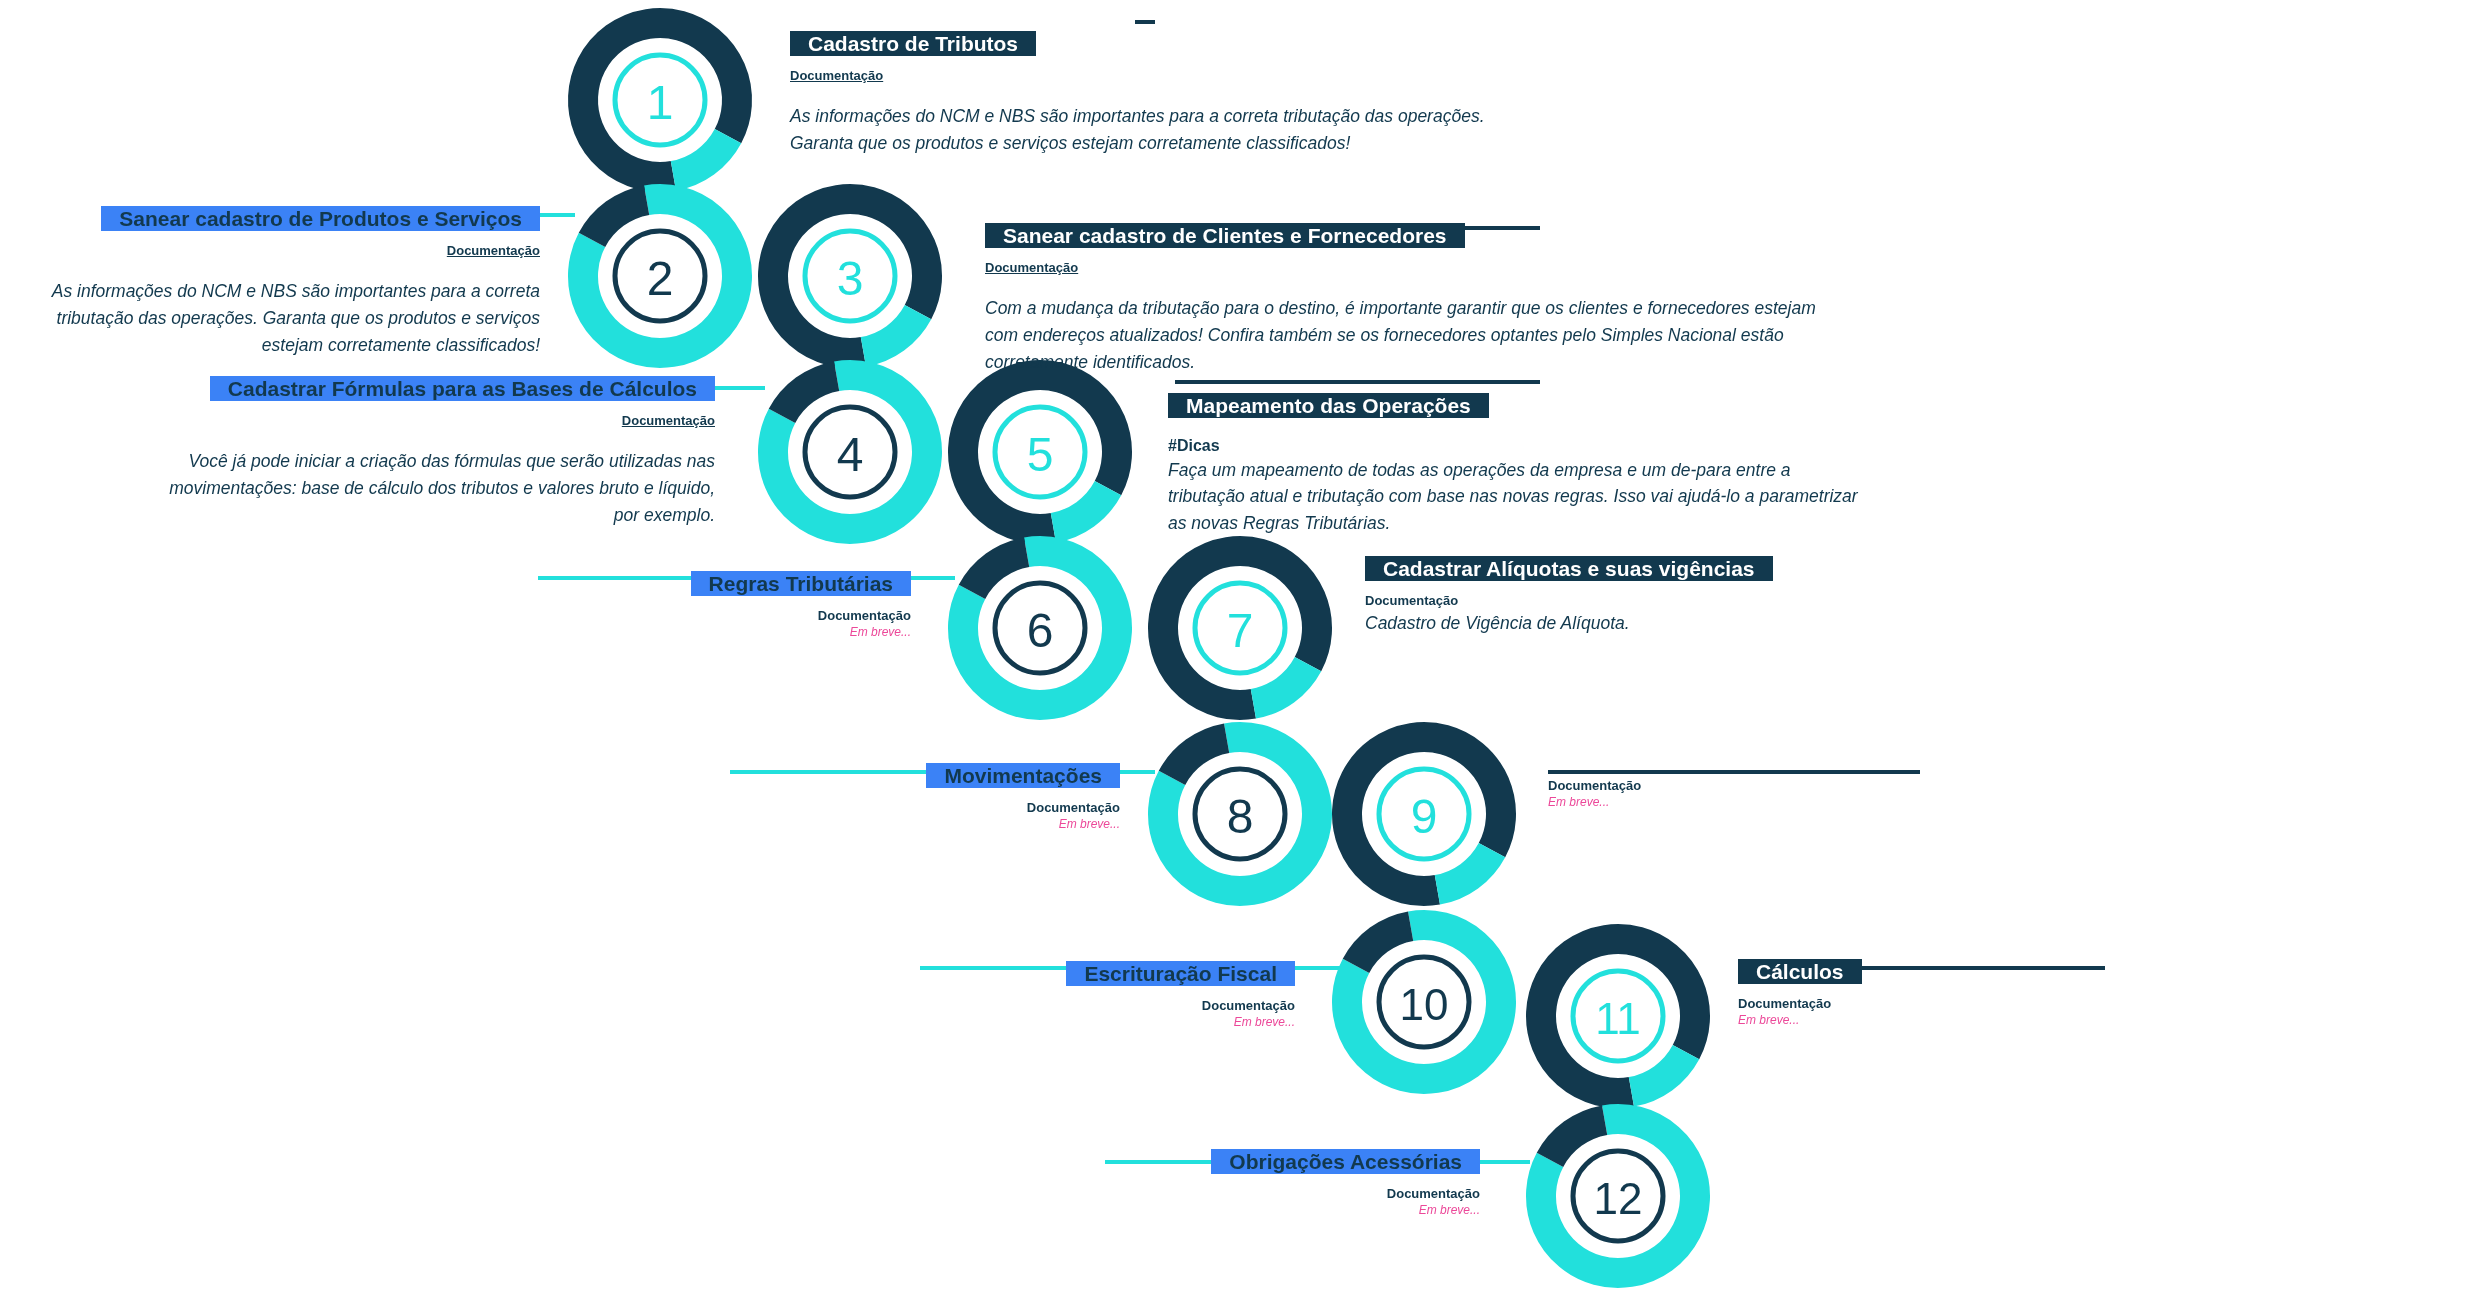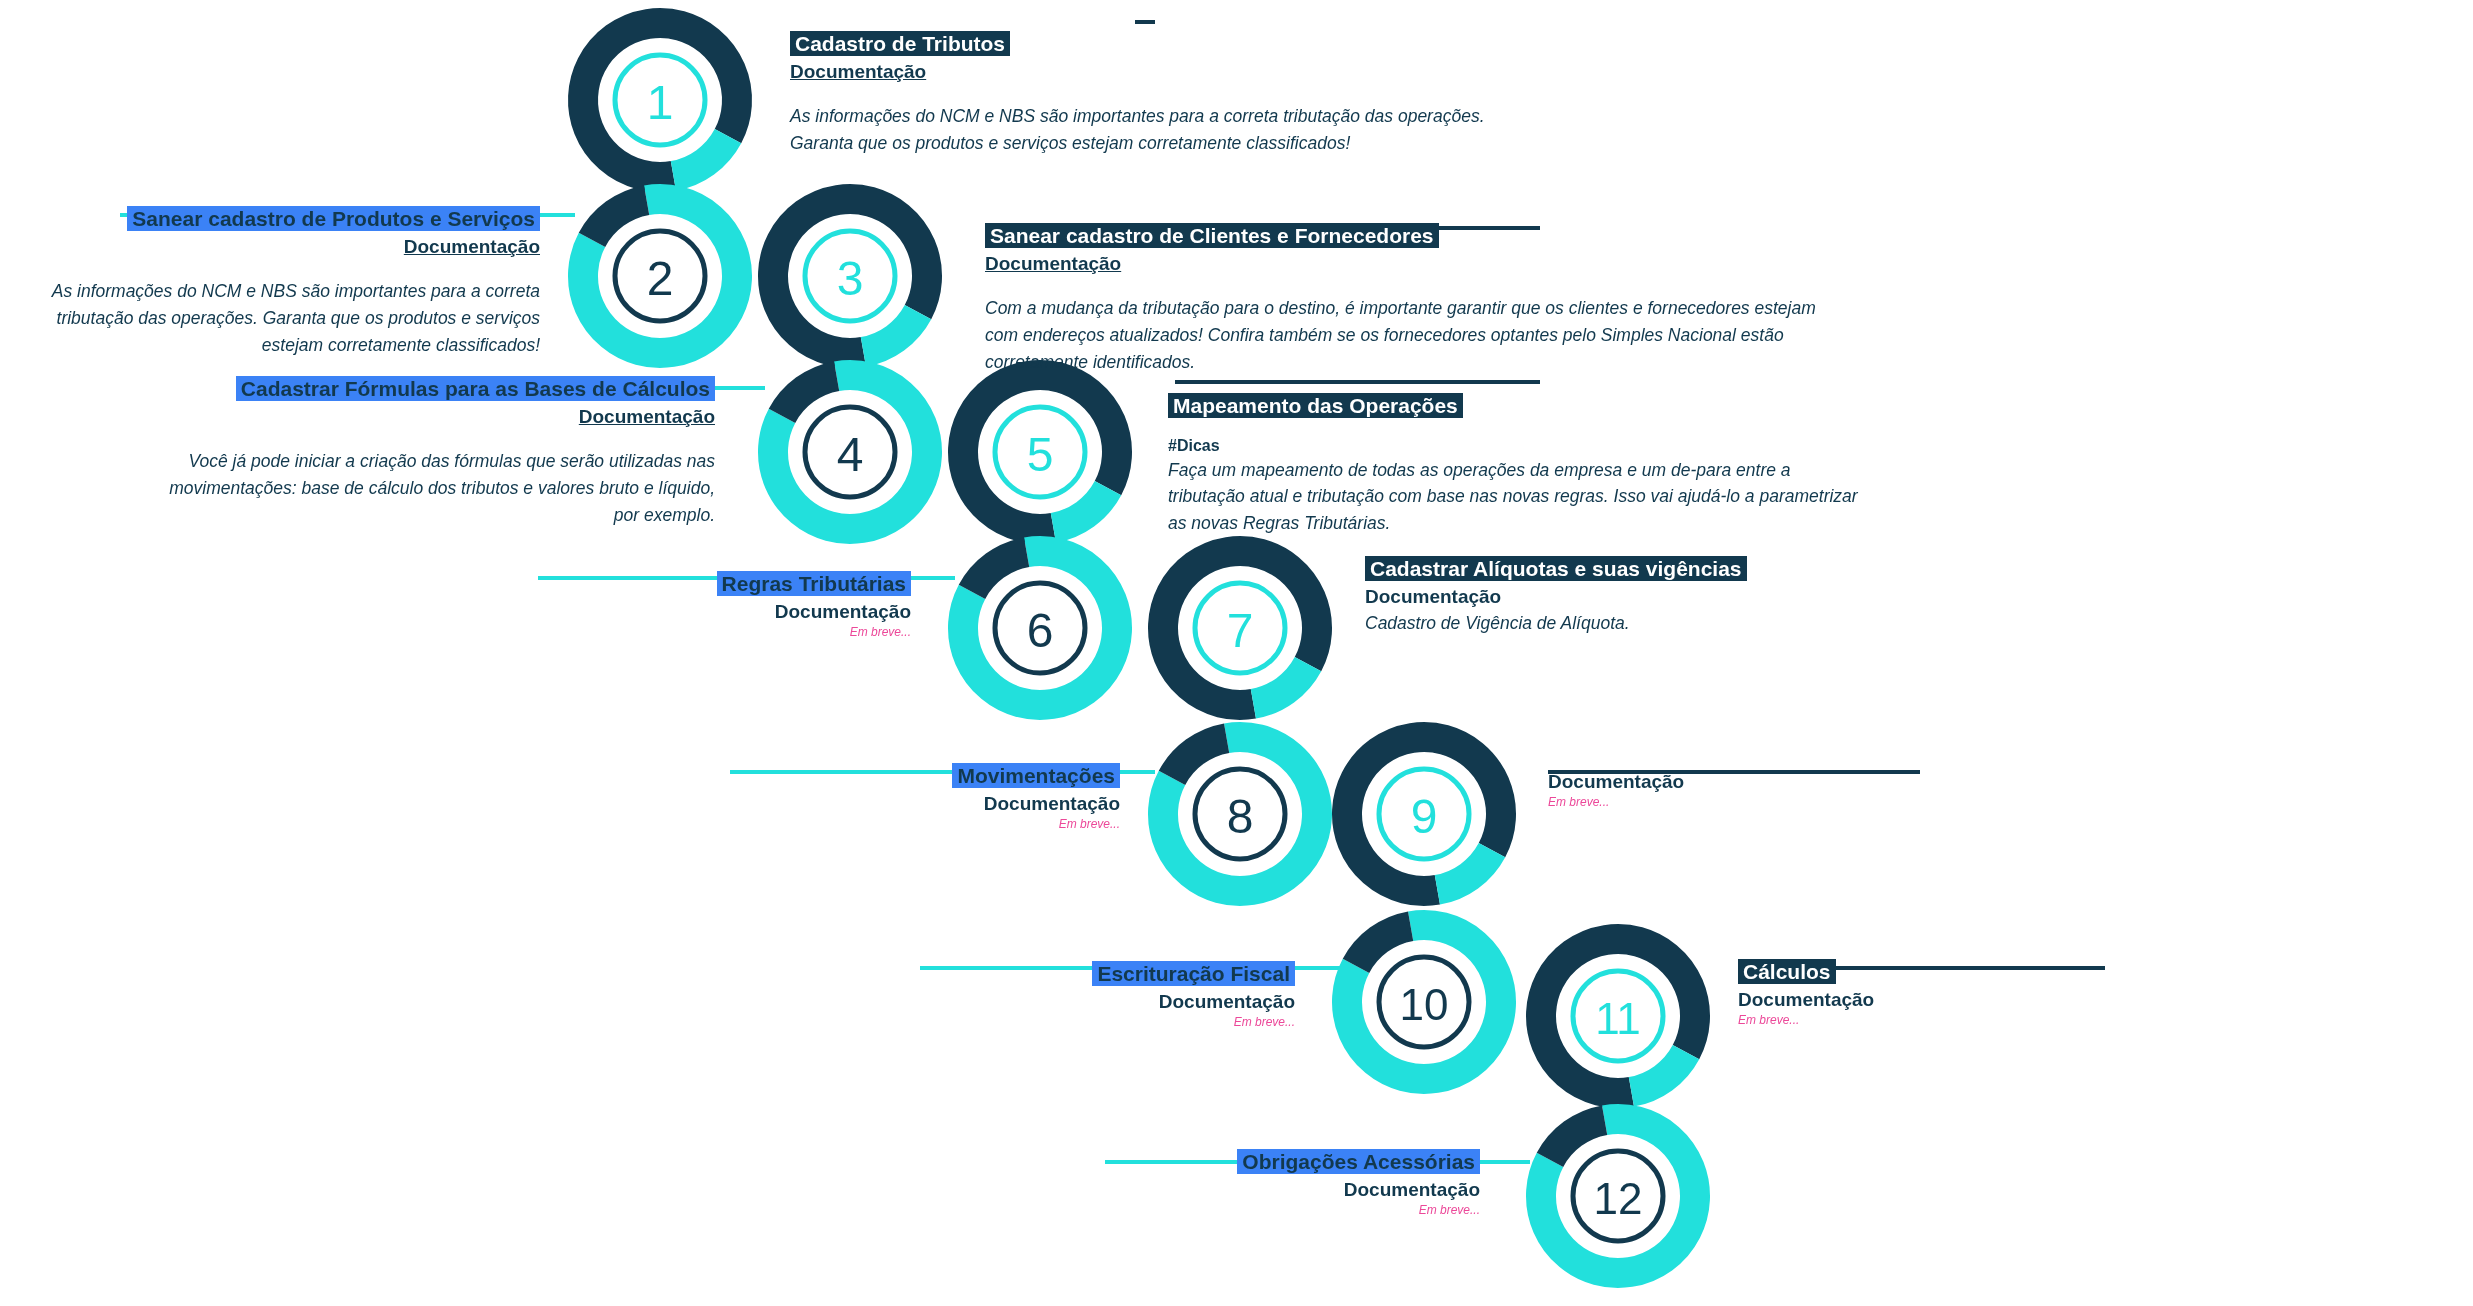--- a/index.html
+++ b/index.html
@@ -32,25 +32,25 @@
   .banner-text{
     color:#ffffff;font-size:27px;font-weight:bold;letter-spacing:.2px;
     padding-right:22px;
   }
 
   
   .tb{position:absolute;}
   .tb .title{
     display:inline;
     font-size:21px;font-weight:bold;line-height:1.35;
-    padding:1px 5px;
+    padding:1px 18px;
   }
   .tb .title-row{margin:0;}
   .tb .doc{
-    font-size:19px;font-weight:bold;color:#12394e;margin-top:2px;line-height:1.3;
+    font-size:13px;font-weight:bold;color:#12394e;margin-top:10px;line-height:1.3;
   }
   .tb .doc.u{text-decoration:underline;}
   .tb .soon{
     font-size:12px;font-style:italic;color:#ec4899;line-height:1.3;margin-top:0px;
   }
   .tb .body{
     font-size:17.5px;font-style:italic;color:#12394e;line-height:1.55;margin-top:18px;
   }
   .tb .tipshead{
     font-size:16px;font-weight:bold;color:#12394e;margin-top:16px;line-height:1.3;

